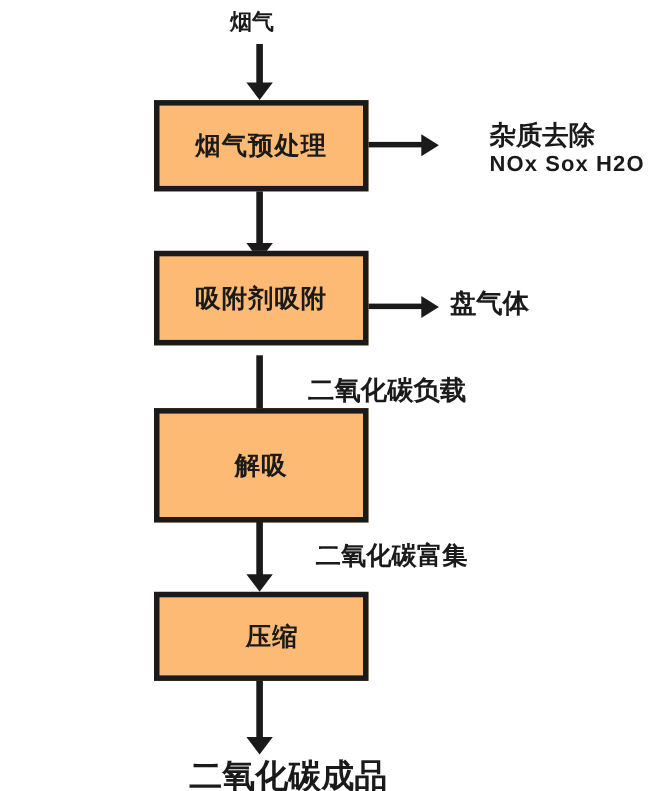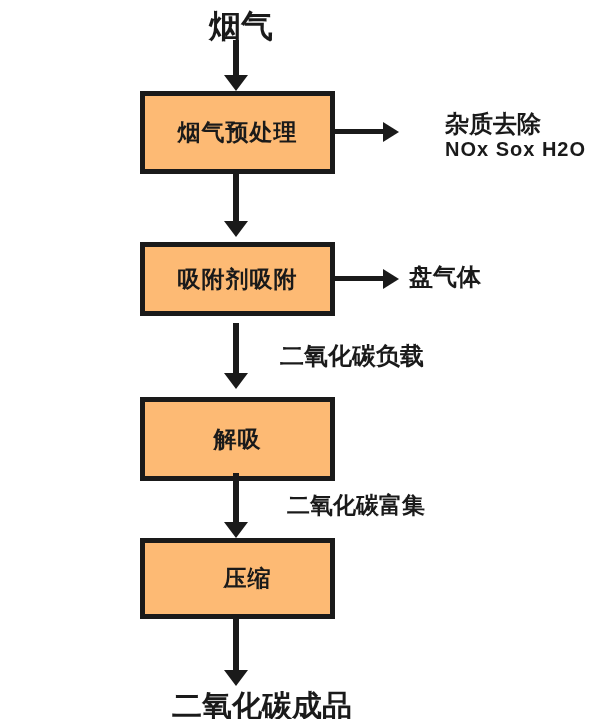--- a/index.html
+++ b/index.html
@@ -85,21 +85,21 @@
   .side-note .sub{
     font-size:20px;
     letter-spacing:1px;
   }
 </style>
 </head>
 <body>
 
 <div class="canvas">
 
-  <div class="txt" style="left:209px;top:9px;font-size:32px;">烟气</div>
+  <div class="txt" style="left:209px;top:9px;font-size:20px;">烟气</div>
 
   <div class="arrow-v" style="top:40px;height:51px;">
     <div class="shaft"></div>
     <div class="head"></div>
   </div>
 
   <div class="pbox" style="top:91px;height:83px;">
     <span>烟气预处理</span>
   </div>
 
@@ -110,37 +110,37 @@
   <div class="txt side-note" style="left:403px;top:110px;font-size:24px;">
     <div>杂质去除</div>
     <div class="sub">NOx Sox H2O</div>
   </div>
 
   <div class="arrow-v" style="top:174px;height:63px;">
     <div class="shaft"></div>
     <div class="head"></div>
   </div>
 
-  <div class="pbox" style="top:242px;height:74px;">
+  <div class="pbox" style="top:228px;height:86px;">
     <span>吸附剂吸附</span>
   </div>
 
   <div class="arrow-h" style="left:335px;top:269px;width:64px;">
     <div class="shaft"></div>
     <div class="head"></div>
   </div>
   <div class="txt" style="left:409px;top:264px;font-size:24px;">盘气体</div>
 
   <div class="arrow-v" style="top:323px;height:66px;">
     <div class="shaft"></div>
     <div class="head"></div>
   </div>
   <div class="txt" style="left:280px;top:343px;font-size:24px;">二氧化碳负载</div>
 
-  <div class="pbox" style="top:397px;height:84px;">
+  <div class="pbox" style="top:371px;height:104px;">
     <span>解吸</span>
   </div>
 
   <div class="arrow-v" style="top:473px;height:65px;">
     <div class="shaft"></div>
     <div class="head"></div>
   </div>
   <div class="txt" style="left:287px;top:493px;font-size:23px;">二氧化碳富集</div>
 
   <div class="pbox" style="top:538px;height:81px;padding-left:20px;">

